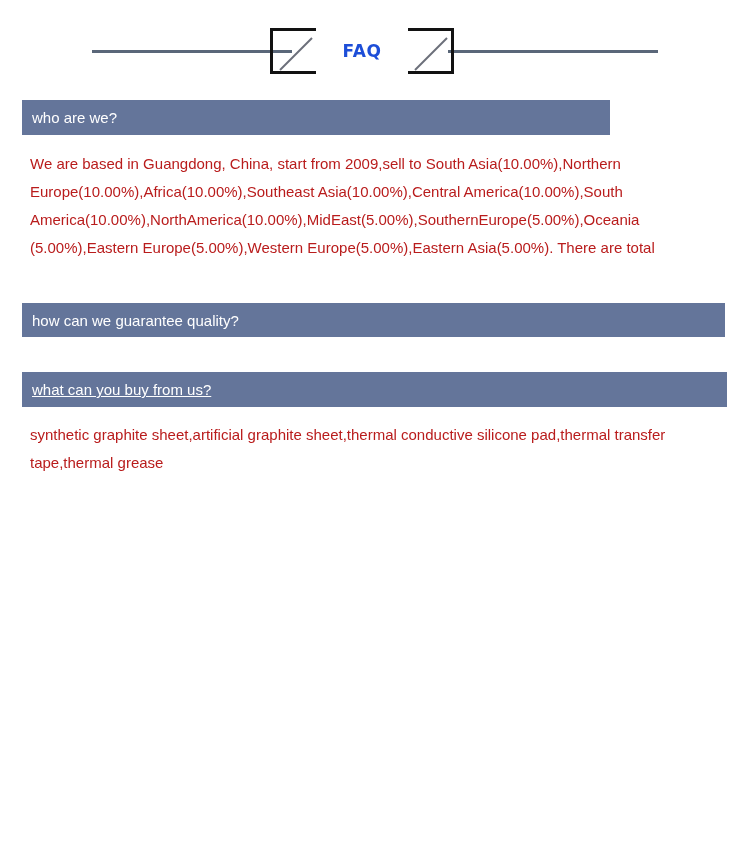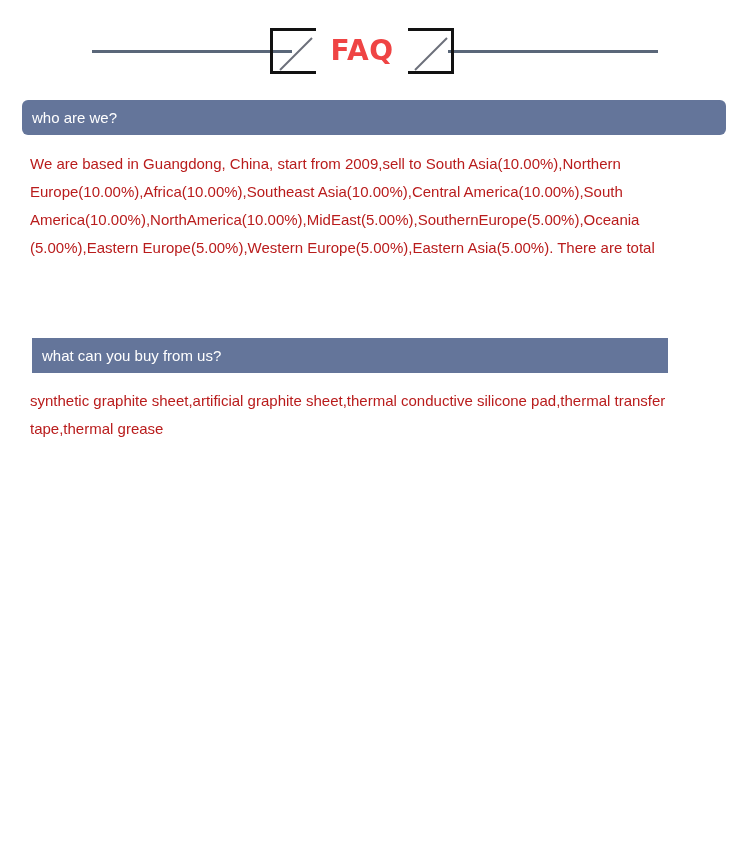--- a/index.html
+++ b/index.html
@@ -81,23 +81,23 @@
   .faq-title {
     position: absolute;
     left: 46px;
     top: 0;
     width: 92px;
     height: 46px;
     line-height: 46px;
     text-align: center;
     font-family: "DejaVu Sans", sans-serif;
     font-weight: bold;
-    font-size: 28px;
+    font-size: 17px;
     letter-spacing: 0.5px;
-    color: #ef4444;
+    color: #1d4ed8;
     background: #ffffff;
     z-index: 3;
   }
 
   
   .faq-list {
     position: relative;
   }
   .faq-item { position: relative; }
 
@@ -111,27 +111,27 @@
     align-items: center;
   }
   .faq-a {
     box-sizing: border-box;
     color: #b91c1c;
     font-size: 15px;
     line-height: 28px;
   }
 
   
-  .item-0 .faq-q { margin-left: 22px; width: 704px; height: 35px; border-radius: 6px; }
+  .item-0 .faq-q { margin-left: 22px; width: 588px; height: 35px; }
   .item-0 .faq-a { margin: 15px 0 0 30px; width: 678px; }
 
   .item-1 .faq-q { margin-left: 22px; width: 703px; height: 34px; }
   .item-1 .faq-a { margin: 14px 0 0 30px; width: 640px; }
 
-  .item-2 .faq-q { margin-left: 32px; width: 636px; height: 35px; }
+  .item-2 .faq-q { margin-left: 22px; width: 705px; height: 35px; text-decoration: underline; }
   .item-2 .faq-a { margin: 14px 0 0 30px; width: 650px; }
 
   .item-3 .faq-q { margin-left: 22px; width: 705px; height: 35px; }
   .item-3 .faq-a { margin: 16px 0 0 28px; width: 670px; }
 
   .sp-0 { height: 41px; }
   .sp-1 { height: 35px; }
   .sp-2 { height: 42px; }
 </style>
 </head>
@@ -167,20 +167,23 @@
   <div class="faq-item item-0">
     <div class="faq-q">
       <span>who are we?</span>
     </div>
     <div class="faq-a">We are based in Guangdong, China, start from 2009,sell to South Asia(10.00%),Northern Europe(10.00%),Africa(10.00%),Southeast Asia(10.00%),Central America(10.00%),South America(10.00%),NorthAmerica(10.00%),MidEast(5.00%),SouthernEurope(5.00%),Oceania (5.00%),Eastern Europe(5.00%),Western Europe(5.00%),Eastern Asia(5.00%). There are total</div>
   </div>
 
   <div class="sp-0"></div>
 
   <div class="faq-item item-1">
+    <div class="faq-q">
+      <span>how can we guarantee quality?</span>
+    </div>
   </div>
 
   <div class="sp-1"></div>
 
   <div class="faq-item item-2">
     <div class="faq-q">
       <span>what can you buy from us?</span>
     </div>
     <div class="faq-a">synthetic graphite sheet,artificial graphite sheet,thermal conductive silicone pad,thermal transfer tape,thermal grease</div>
   </div>

